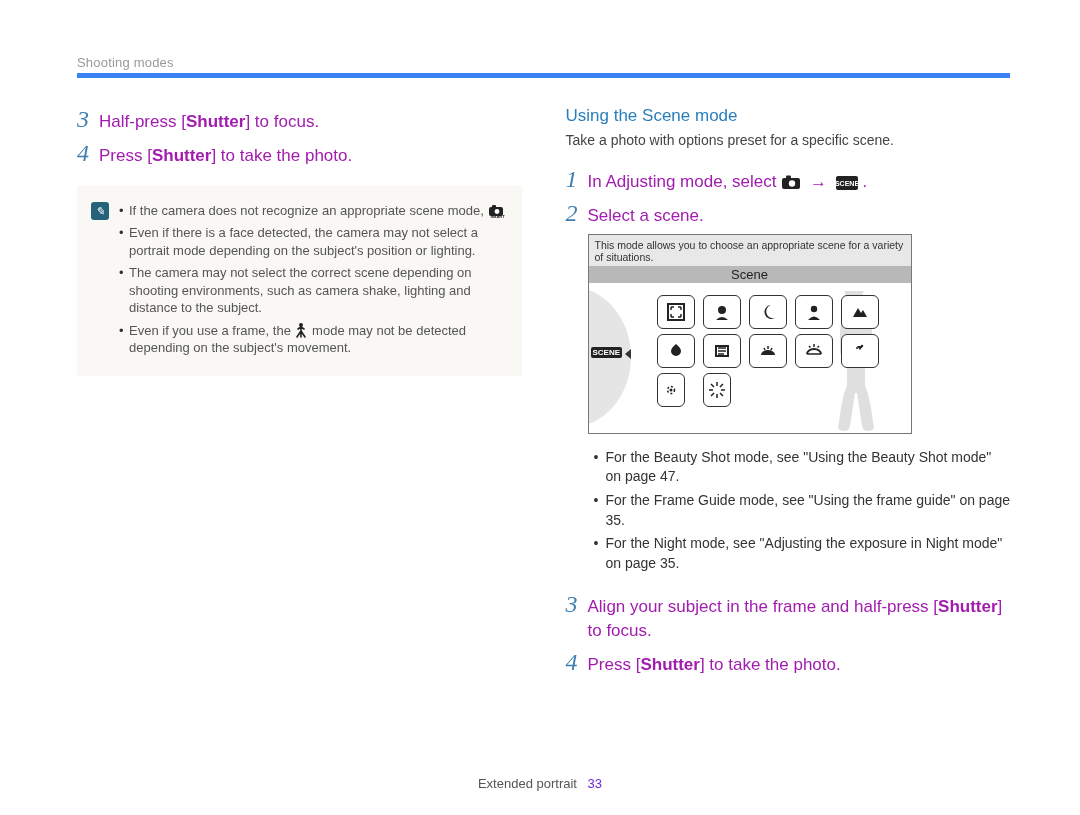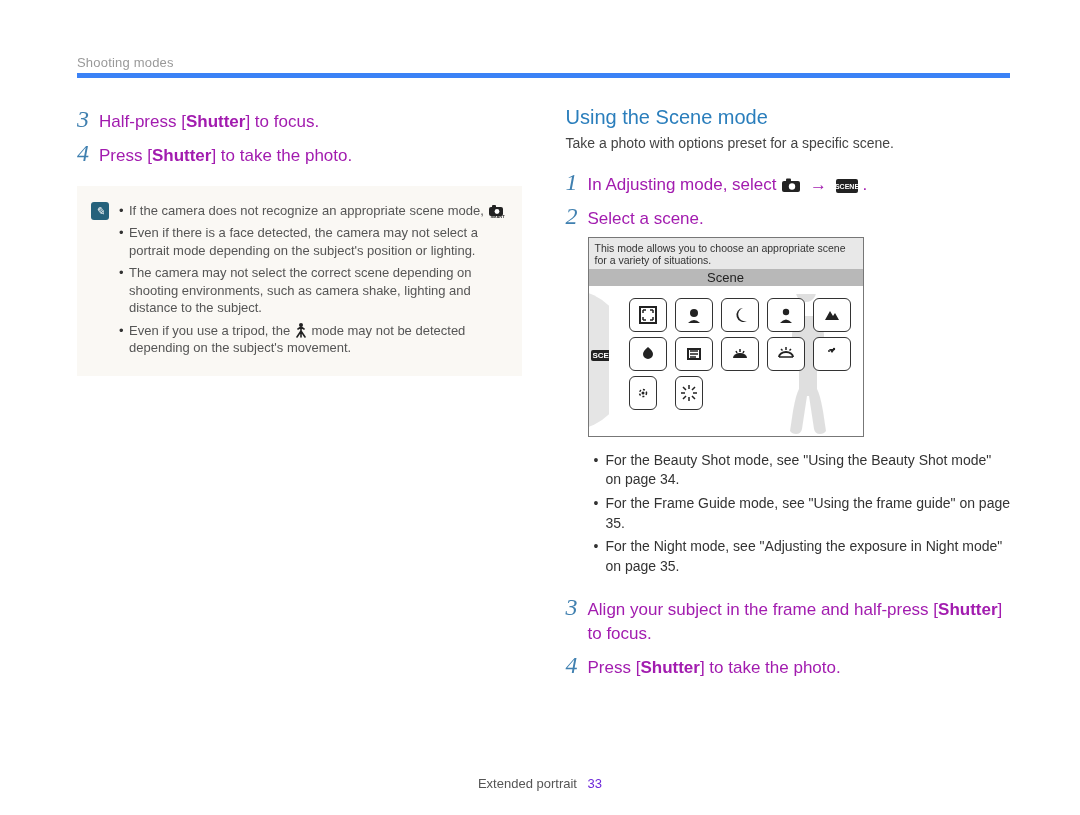--- a/index.html
+++ b/index.html
@@ -94,33 +94,33 @@
   }
   .notebox ul li:first-child {
     margin-top: -18px;
   }
   .inline-icon {
     display: inline-block;
     vertical-align: -3px;
   }
   .inline-icon svg { display: block; }
   h2.section-title {
-    font-size: 20px;
+    font-size: 17px;
     font-weight: 400;
     color: #2a7ebc;
     margin: 0 0 6px 0;
   }
   .section-sub {
     font-size: 14px;
     color: #444;
     font-weight: 300;
     margin-bottom: 18px;
   }
   .scene-panel {
-    width: 276px;
+    width: 324px;
     border: 1px solid #777;
     margin-left: 22px;
     margin-top: 6px;
     margin-bottom: 14px;
     background: #84cc16;
   }
   .scene-tip {
     font-size: 10.5px;
     color: #333;
     background: #e8e8e8;
@@ -263,21 +263,21 @@
                   <rect x="2" y="3" width="14" height="9" rx="2" fill="#222"></rect>
                   <rect x="5" y="1" width="4" height="3" rx="1" fill="#222"></rect>
                   <circle cx="10" cy="7.5" r="2.4" fill="#fff"></circle>
                   <text x="3.4" y="14" font-size="4" fill="#222" font-weight="bold">SMART</text>
                 </svg>
             </span>
           </li>
           <li>Even if there is a face detected, the camera may not select a portrait mode depending on the subject's position or lighting.</li>
           <li>The camera may not select the correct scene depending on shooting environments, such as camera shake, lighting and distance to the subject.</li>
           <li>
-            <span>Even if you use a tripod, the </span>
+            <span>Even if you use a frame, the </span>
             <span class="inline-icon">
               <svg width="14" height="16" viewBox="0 0 14 16">
                   <circle cx="7" cy="3" r="2" fill="#222"></circle>
                   <path d="M7 5 L7 9 M7 9 L3 15 M7 9 L11 15 M7 9 L7 15 M4 7 L7 5 L10 7" stroke="#222" stroke-width="1.6" fill="none" stroke-linecap="round"></path>
                 </svg>
             </span>
             <span> mode may not be detected depending on the subject's movement.</span>
           </li>
         </ul>
       </div>
@@ -395,21 +395,21 @@
                   <g stroke="#222" stroke-width="1.5">
                     <path d="M11 3 v4 M11 15 v4 M3 11 h4 M15 11 h4 M5 5 l3 3 M17 5 l-3 3 M5 17 l3 -3 M17 17 l-3 -3"></path>
                   </g>
                 </svg>
               </div>
           </div>
         </div>
       </div>
 
       <ul class="bullets">
-        <li>For the Beauty Shot mode, see "Using the Beauty Shot mode" on page 34.</li>
+        <li>For the Beauty Shot mode, see "Using the Beauty Shot mode" on page 47.</li>
         <li>For the Frame Guide mode, see "Using the frame guide" on page 35.</li>
         <li>For the Night mode, see "Adjusting the exposure in Night mode" on page 35.</li>
       </ul>
 
       <div class="step">
         <span class="step-num">3</span>
         <span class="step-text">
           <span>Align your subject in the frame and half-press [</span><b>Shutter</b><span>] to focus.</span>
         </span>
       </div>

